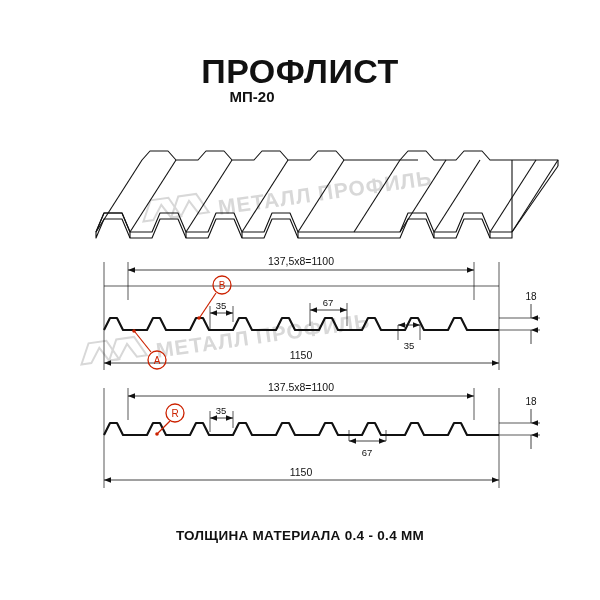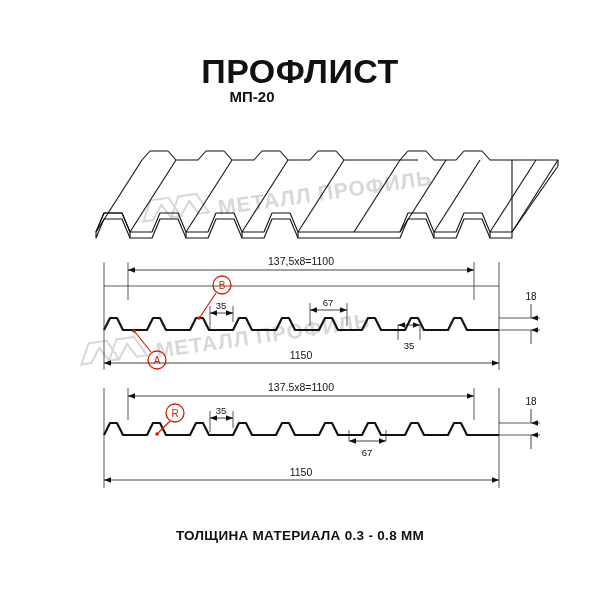--- a/index.html
+++ b/index.html
@@ -282,14 +282,14 @@
 
       <g>
         <circle cx="175" cy="413" r="9" fill="none" stroke="#cc2200" stroke-width="1.3"></circle>
         <text x="175" y="417" text-anchor="middle" font-size="10" font-family="Liberation Sans, sans-serif" fill="#cc2200">R</text>
         <path d="M170,421 L158,433" stroke="#cc2200" stroke-width="1.2" fill="none"></path>
         <circle cx="157" cy="434" r="1.8" fill="#cc2200"></circle>
       </g>
     </g>
   </svg>
 
-  <div class="footer">ТОЛЩИНА МАТЕРИАЛА 0.3 - 0.8 ММ</div>
+  <div class="footer">ТОЛЩИНА МАТЕРИАЛА 0.4 - 0.4 ММ</div>
 </div>
 
 </body></html>

